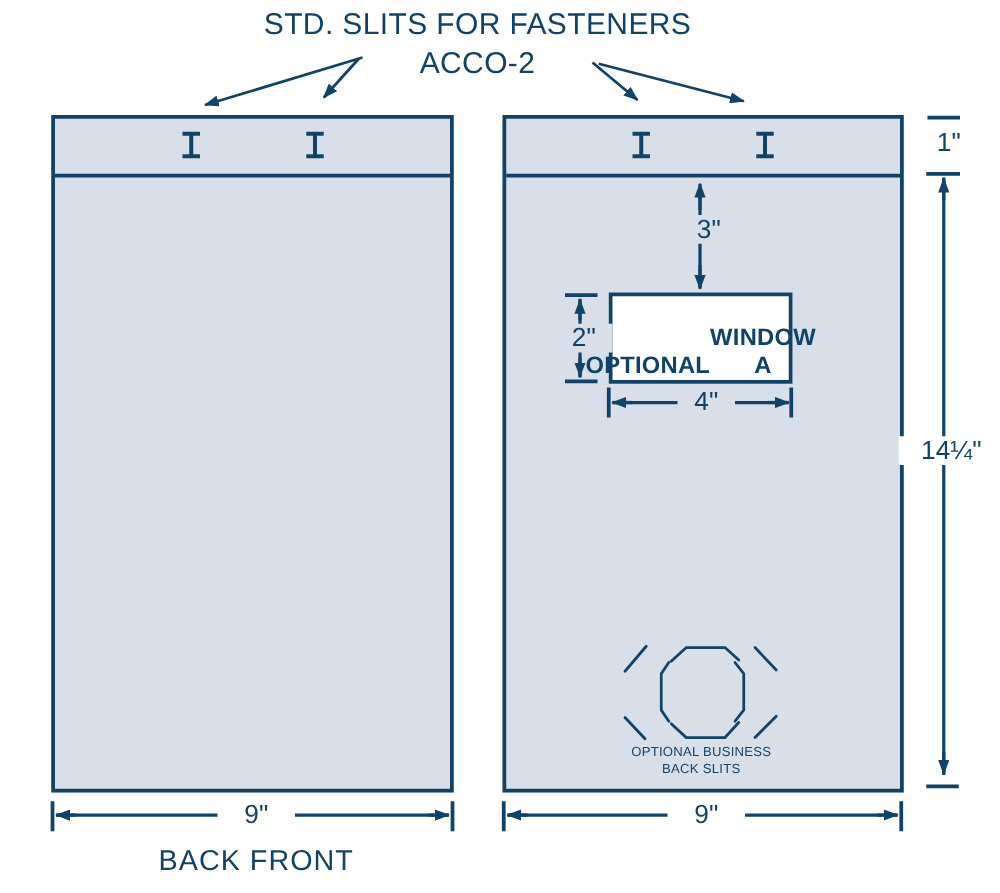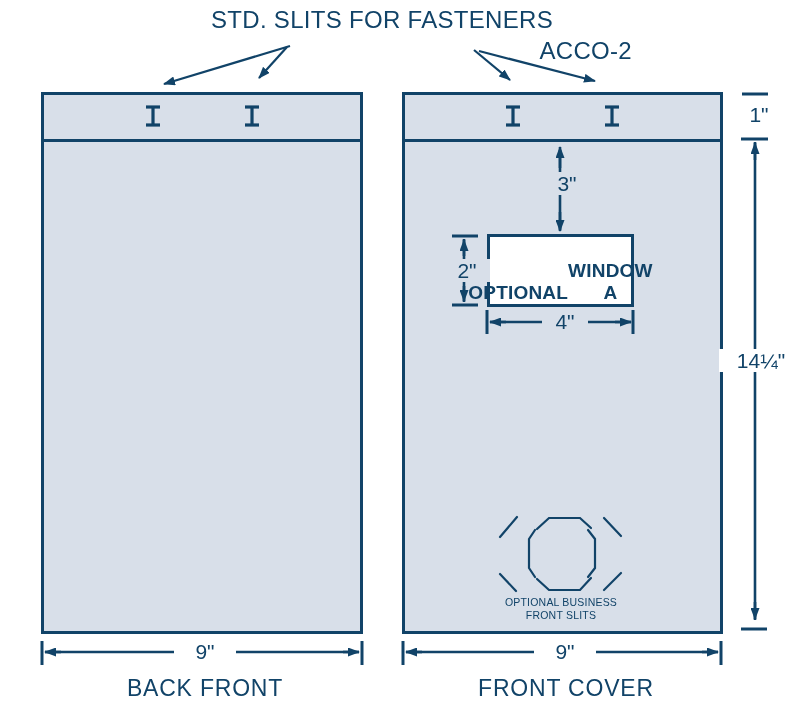--- a/index.html
+++ b/index.html
@@ -149,31 +149,30 @@
       <line x1="500" y1="574" x2="516" y2="591"></line>
       <line x1="604" y1="590" x2="621" y2="573"></line>
       <polyline points="537,529 549,518 580,518 591,528"></polyline>
       <polyline points="537,579 549,590 580,590 591,578"></polyline>
       <polyline points="535,530 529,539 529,568 535,577"></polyline>
       <polyline points="588,530 595,539 595,568 588,577"></polyline>
     </g>
   </svg>
 
   <div class="lbl title-line" style="left:132px;top:7px;width:500px;">STD. SLITS FOR FASTENERS</div>
-  <div class="lbl title-line" style="left:132px;top:38px;width:500px;text-align:right;">ACCO-2</div>
+  <div class="lbl title-line" style="left:132px;top:38px;width:500px;">ACCO-2</div>
 
   <div class="lbl dim dim-onwhite" style="left:734px;top:103px;width:44px;">1"</div>
   <div class="lbl dim dim-onwhite" style="left:719px;top:349px;width:78px;">14¼"</div>
 
   <div class="lbl dim dim-onfill" style="left:544px;top:172px;width:40px;">3"</div>
   <div class="lbl dim dim-onfill" style="left:444px;top:259px;width:40px;">2"</div>
   <div class="lbl dim dim-onfill" style="left:542px;top:310px;width:40px;">4"</div>
 
   <div class="lbl dim dim-onwhite" style="left:174px;top:640px;width:56px;">9"</div>
   <div class="lbl dim dim-onwhite" style="left:534px;top:640px;width:56px;">9"</div>
 
   <div class="lbl biz-caption" style="left:481px;top:596px;width:160px;">OPTIONAL BUSINESS</div>
-  <div class="lbl biz-caption" style="left:481px;top:609px;width:160px;">FRONT SLITS</div>
+  <div class="lbl biz-caption" style="left:481px;top:609px;width:160px;">BACK SLITS</div>
 
   <div class="lbl cover-caption" style="left:55px;top:676px;width:300px;">BACK FRONT</div>
-  <div class="lbl cover-caption" style="left:416px;top:676px;width:300px;">FRONT COVER</div>
 
 </div>
 
 </body></html>

